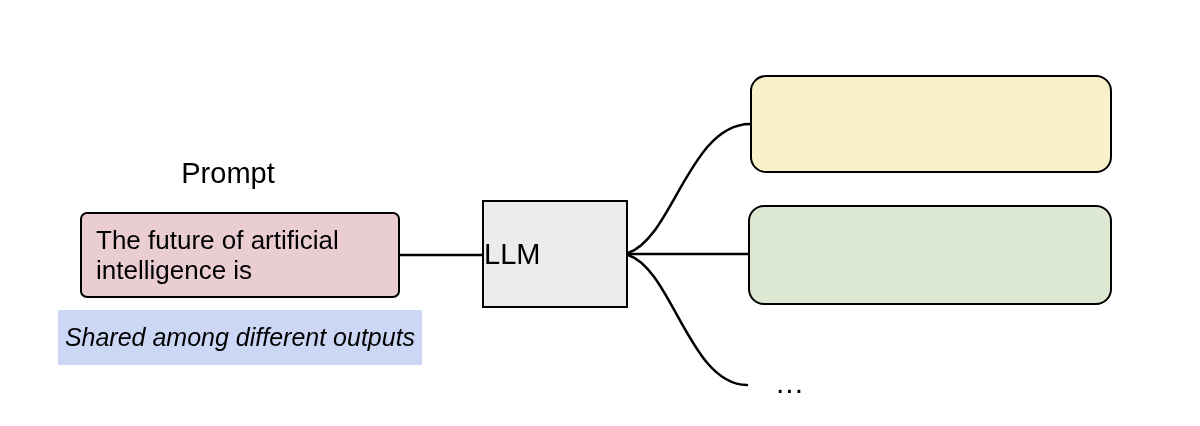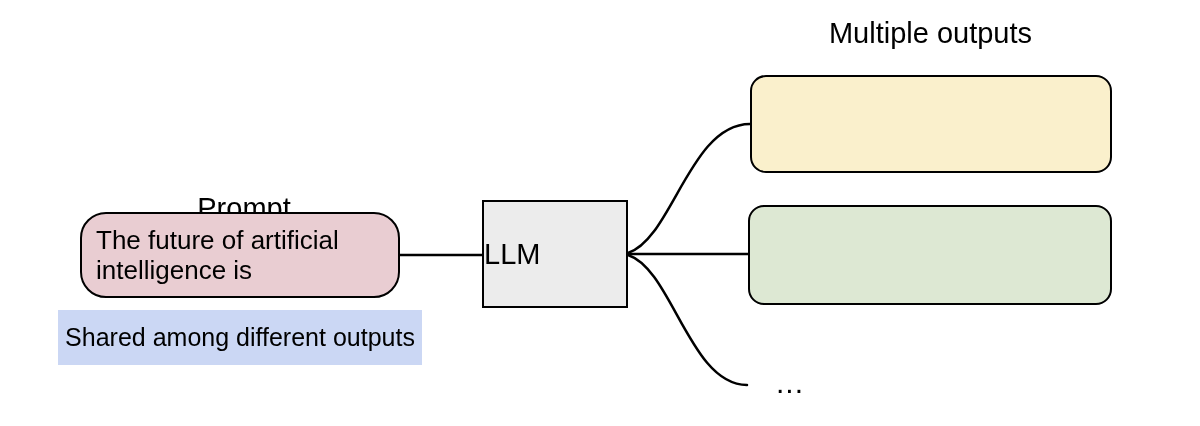--- a/index.html
+++ b/index.html
@@ -38,57 +38,57 @@
     stroke-linecap: round;
   }
   .label {
     position: absolute;
     font-size: 29px;
     line-height: 34px;
     text-align: center;
     white-space: nowrap;
   }
   .prompt-label {
-    left: 84px;
+    left: 68px;
     top: 156px;
     width: 320px;
-    margin-top: 35px;
   }
   .outputs-label {
     left: 749px;
     top: 16px;
     width: 363px;
   }
   .box {
     position: absolute;
     border: 2.5px solid var(--stroke);
     display: flex;
     align-items: center;
   }
   .prompt-box {
     left: 80px;
     top: 212px;
     width: 320px;
     height: 86px;
-    border-radius: 26px;
+    border-radius: 7px;
     background: var(--prompt-fill);
     padding: 0 26px 0 14px;
     font-size: 26px;
     line-height: 30px;
   }
   .note {
     position: absolute;
     left: 58px;
     top: 310px;
     width: 364px;
     height: 55px;
     background: var(--note-fill);
     display: flex;
     align-items: center;
     justify-content: center;
+    font-style: italic;
     font-size: 25px;
     white-space: nowrap;
   }
   .llm-box {
     left: 482px;
     top: 200px;
     width: 146px;
     height: 108px;
     background: var(--llm-fill);
     justify-content: flex-start;
@@ -136,21 +136,20 @@
   <div class="box prompt-box">
     <span>The future of artificial intelligence is</span>
   </div>
 
   <div class="note">Shared among different outputs</div>
 
   <div class="box llm-box">
     <span>LLM</span>
   </div>
 
-  <div class="label outputs-label">Multiple outputs</div>
 
   <div class="box output-box output-box-1"></div>
 
   <div class="box output-box output-box-2"></div>
 
   <div class="ellipsis">...</div>
 
 </div>
 
 </body></html>

